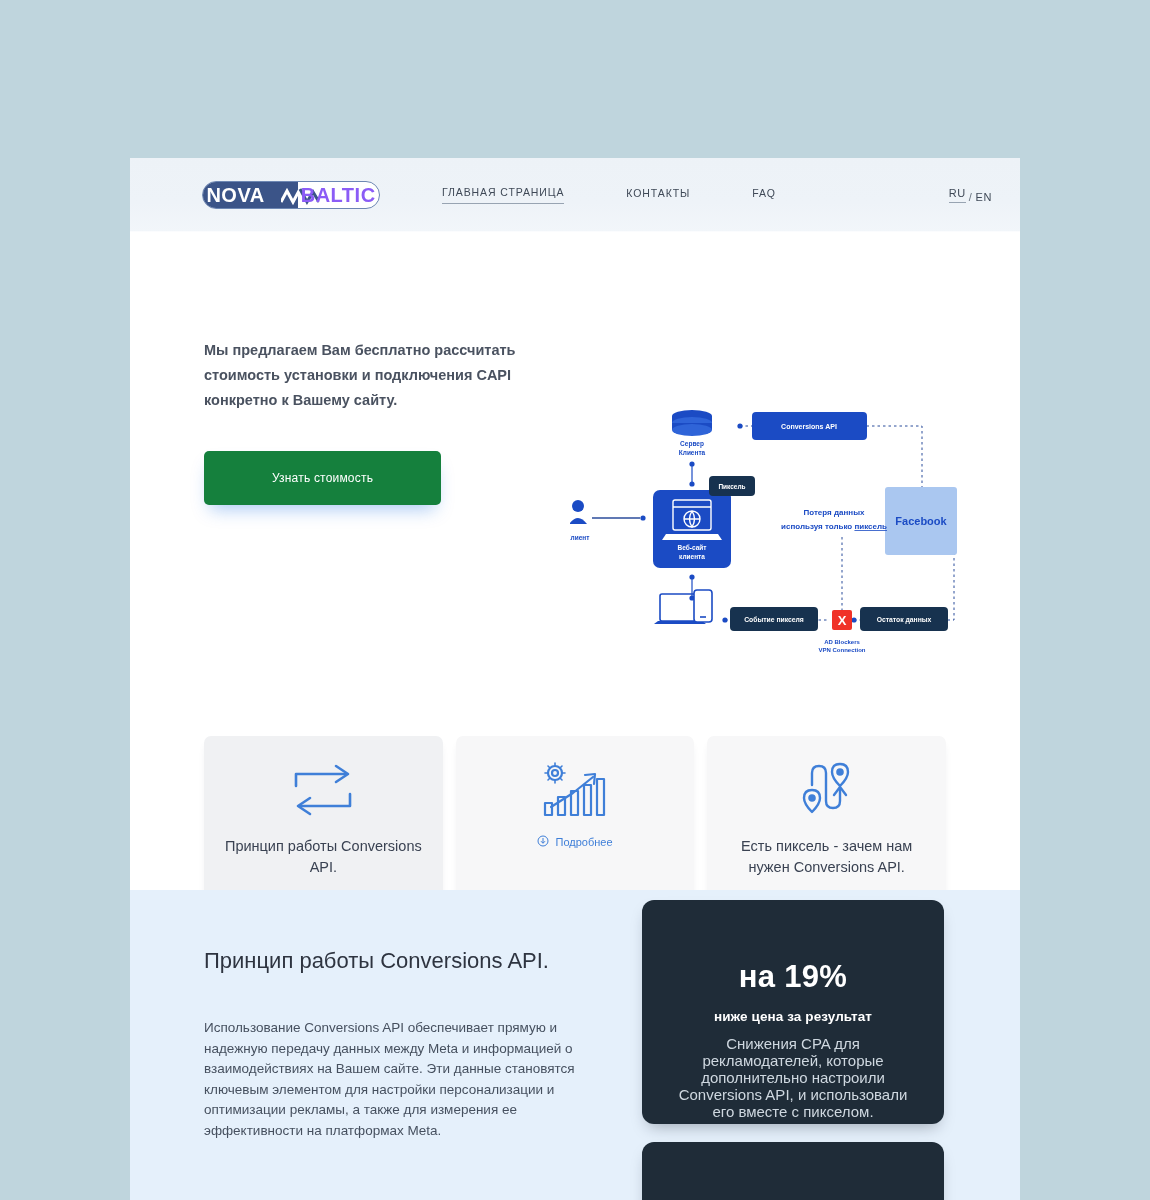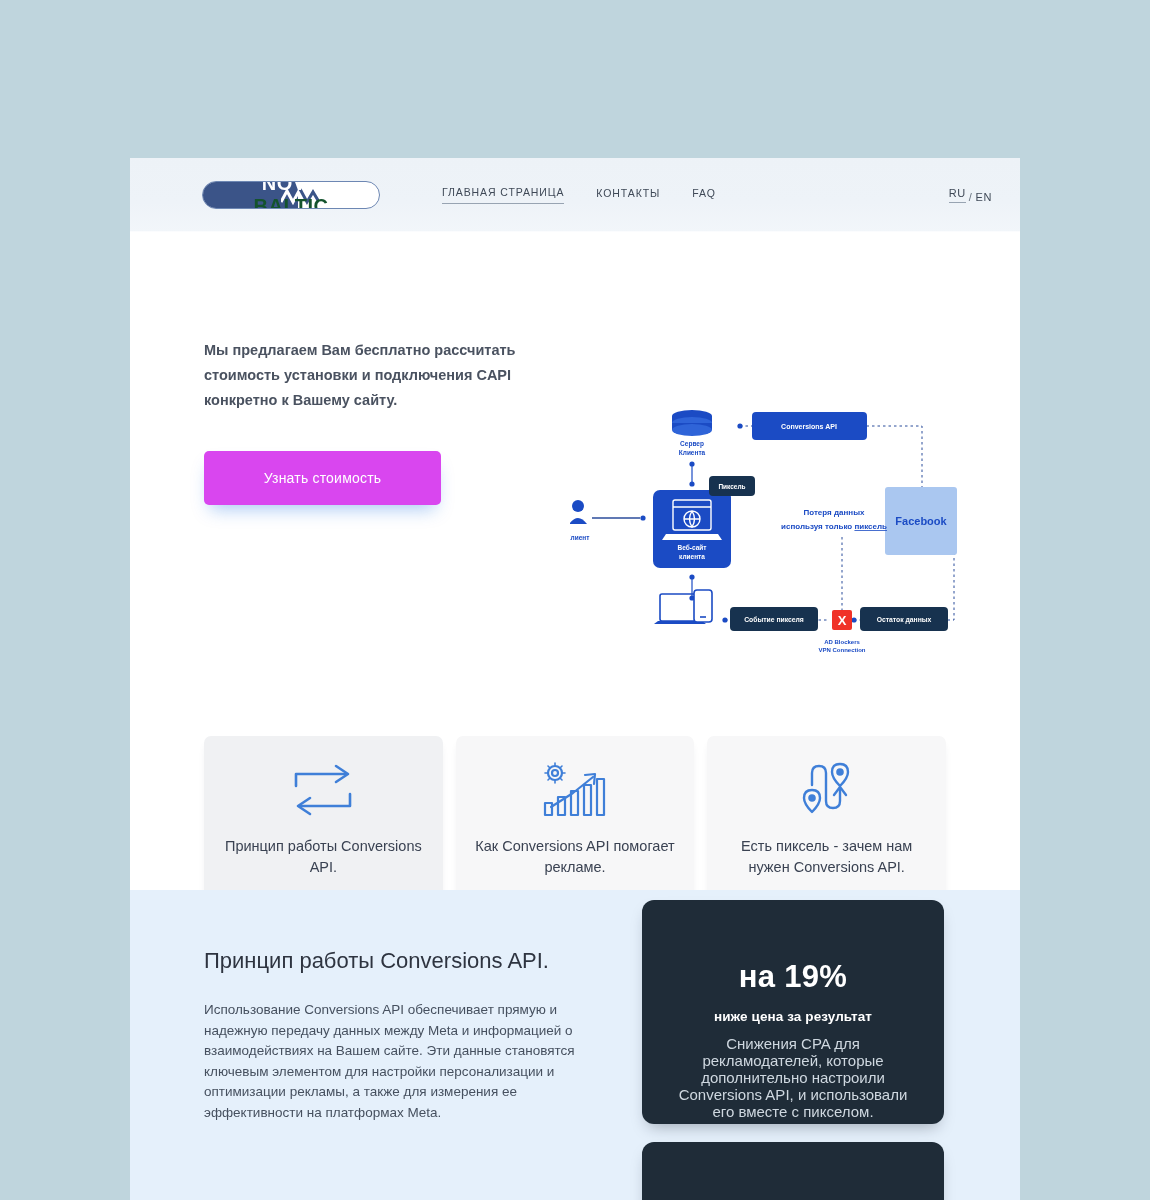--- a/index.html
+++ b/index.html
@@ -64,37 +64,36 @@
   .logo-text {
     position: absolute;
     inset: 0;
     display: flex;
     align-items: center;
     justify-content: center;
     letter-spacing: .5px;
     font-size: 20px;
     font-weight: 700;
     font-family: "Liberation Sans", sans-serif;
-    flex-direction: column;
   }
   .logo-text .w1 { color: #ffffff; }
-  .logo-text .w2 { color: #14532d; }
+  .logo-text .w2 { color: #8b5cf6; }
   .logo-mid {
     position: absolute;
     left: 78px;
     top: 4px;
     width: 38px;
     height: 20px;
   }
 
   
   #nav {
     display: flex;
     align-items: center;
-    gap: 32px;
+    gap: 62px;
     margin-left: 62px;
   }
   .nav-item {
     font-size: 10.5px;
     letter-spacing: .9px;
     color: #3f4957;
     text-transform: uppercase;
     white-space: nowrap;
     padding-bottom: 5px;
     cursor: pointer;
@@ -146,25 +145,25 @@
     line-height: 25px;
     color: #4a5260;
     width: 360px;
     font-weight: bold;
   }
 
   .cta {
     margin-top: 38px;
     width: 237px;
     height: 54px;
-    background: #d946ef;
+    background: #15803d;
     border: none;
     border-radius: 5px;
     color: #ffffff;
-    font-size: 14px;
+    font-size: 12px;
     font-family: "Liberation Sans", sans-serif;
     letter-spacing: .2px;
     cursor: pointer;
     box-shadow: 0 10px 18px -6px rgba(10,101,224,.35);
     display: block;
   }
 
   
   #diagram {
     position: absolute;
@@ -226,21 +225,21 @@
     padding: 56px 0 0 74px;
   }
   h2.section-title {
     font-size: 22px;
     line-height: 30px;
     color: #2e3440;
     font-weight: 400;
     width: 400px;
   }
   p.section-body {
-    margin-top: 24px;
+    margin-top: 42px;
     font-size: 13.5px;
     line-height: 20.5px;
     color: #46505f;
     width: 380px;
   }
   p.section-body + p.section-body { margin-top: 18px; }
 
   
   .stat-card {
     position: absolute;
@@ -442,21 +441,20 @@
             </g>
             <path d="M14 46 L36 32 L56 16"></path>
             <path d="M48 14 L58 13 L57 23"></path>
             <rect x="8" y="42" width="7" height="12"></rect>
             <rect x="21" y="36" width="7" height="18"></rect>
             <rect x="34" y="30" width="7" height="24"></rect>
             <rect x="47" y="24" width="7" height="30"></rect>
             <rect x="60" y="18" width="7" height="36"></rect>
           </svg>
         </div>
-        <div class="card-title">Как Conversions API помогает рекламе.</div>
         <div class="card-link">
           <span>
             <svg width="12" height="12" viewBox="0 0 12 12" fill="none" stroke="#3f7fd8" stroke-width="1">
                 <circle cx="6" cy="6" r="5"></circle>
                 <path d="M6 3 v5 M4 6.2 L6 8.3 L8 6.2"></path>
               </svg>
           </span>
           <span>Подробнее</span>
         </div>
       </div>

